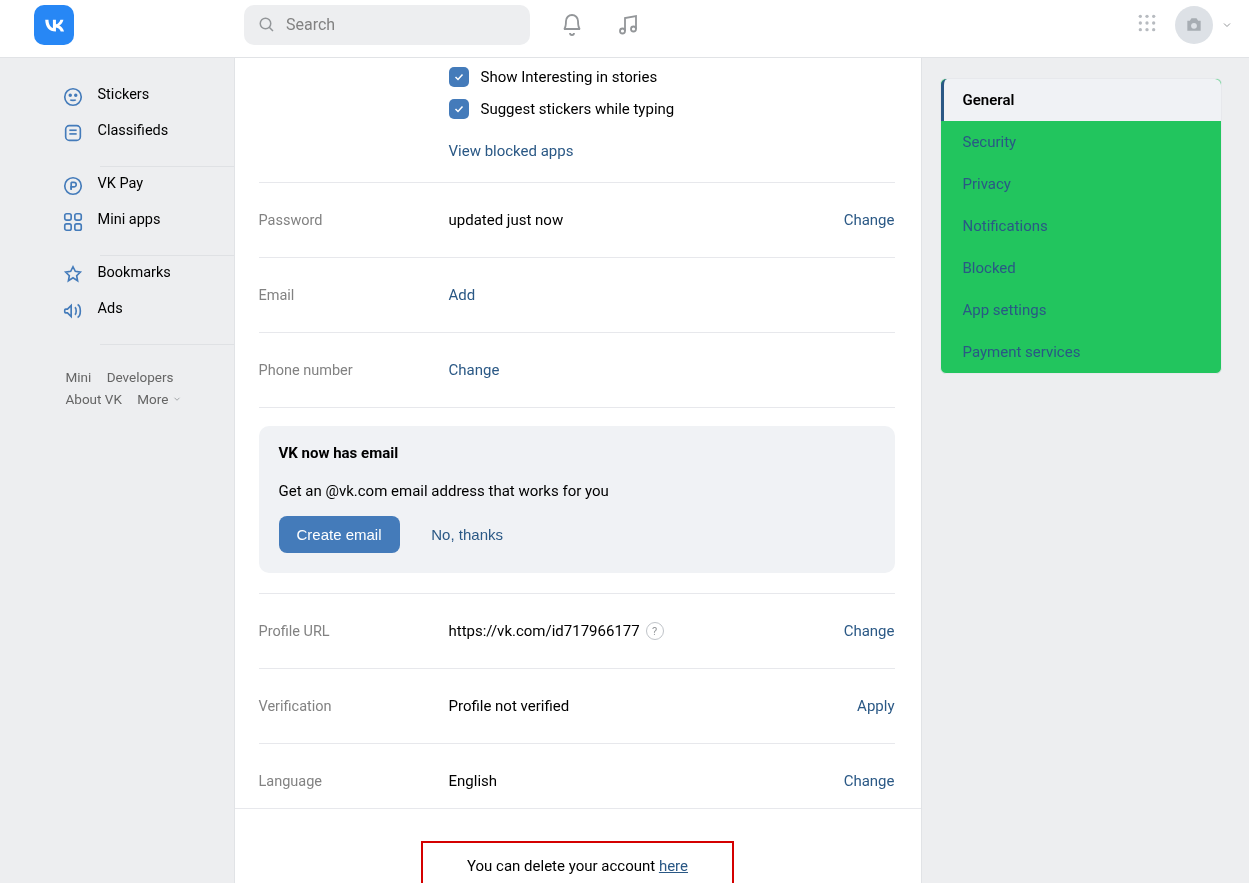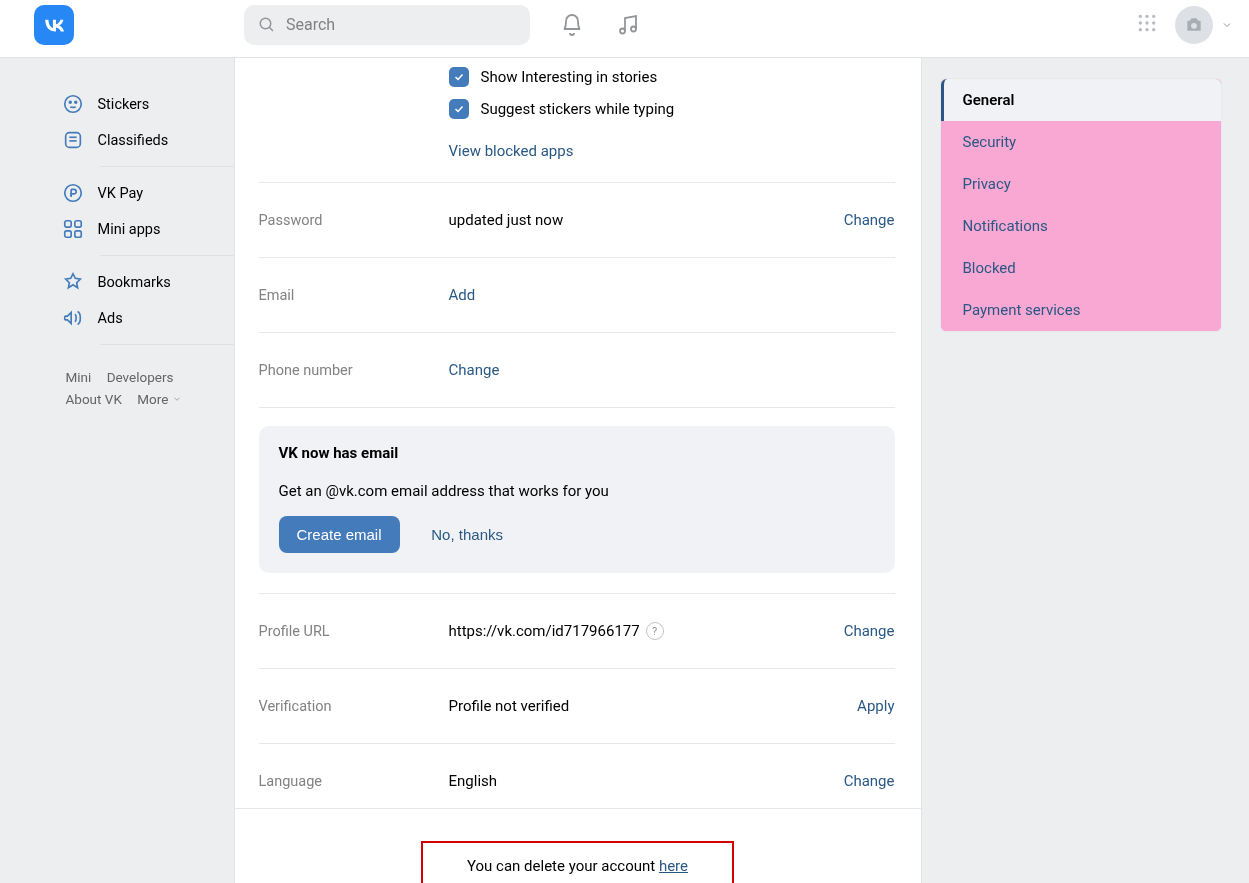--- a/index.html
+++ b/index.html
@@ -54,21 +54,21 @@
     justify-content: center;
     padding: 0 0 0 0;
   }
   .left-nav {
     width: 206px;
     padding: 0 0 0 34px;
     font-size: 14.5px;
     color: #000;
   }
   .nav-item {
-    display: flex; align-items: center; gap: 14px;
+    display: flex; gap: 14px;
     height: 36px;
     cursor: pointer;
   }
   .nav-item .nicon { width: 22px; display:flex; justify-content:center; color:#2a5885; }
   .nav-sep { border-top: 1px solid #dfe1e4; margin: 8px 0 8px 38px; width: 148px; }
   .nav-footer { margin-top: 24px; padding-left:4px; color:#656565; font-size:13.5px; }
   .nav-footer div { margin-bottom: 6px; }
   .nav-footer .fl { display:inline-block; margin-right:12px; cursor:pointer; }
 
   .center-wrap { display:flex; gap: 18px; }
@@ -115,21 +115,21 @@
     display:inline-flex; align-items:center; justify-content:center;
     font-size:11px; color:#939699;
   }
 
   .delete-row { text-align:center; padding: 32px 0 6px 0; font-size:15px;}
   .delete-row a { text-decoration: underline; cursor:pointer; }
   .red-box { border: 2px solid #d40000; display:inline-block; padding: 14px 44px; }
 
   .right-nav {
     width: 282px;
-    background:#f9a8d4; border:1px solid #e7e8ec; border-radius:6px;
+    background:#22c55e; border:1px solid #e7e8ec; border-radius:6px;
     align-self:flex-start; margin-top: 20px;
     font-size: 15px;
   }
   .right-nav .ritem { padding: 12px 22px; color:#2a5885; cursor:pointer; }
   .right-nav .ritem.active {
     background:#f0f2f5; color:#000; font-weight:600;
     border-left:3px solid #2a5885; padding-left:19px;
     border-top-left-radius:6px; border-top-right-radius:6px;
   }
 </style>
@@ -345,16 +345,17 @@
       </span>
     </div>
   </div>
 
   <div class="right-nav">
     <div class="ritem active">General</div>
     <div class="ritem">Security</div>
     <div class="ritem">Privacy</div>
     <div class="ritem">Notifications</div>
     <div class="ritem">Blocked</div>
+    <div class="ritem">App settings</div>
     <div class="ritem">Payment services</div>
   </div>
   </div>
 </div>
 
 </body></html>

